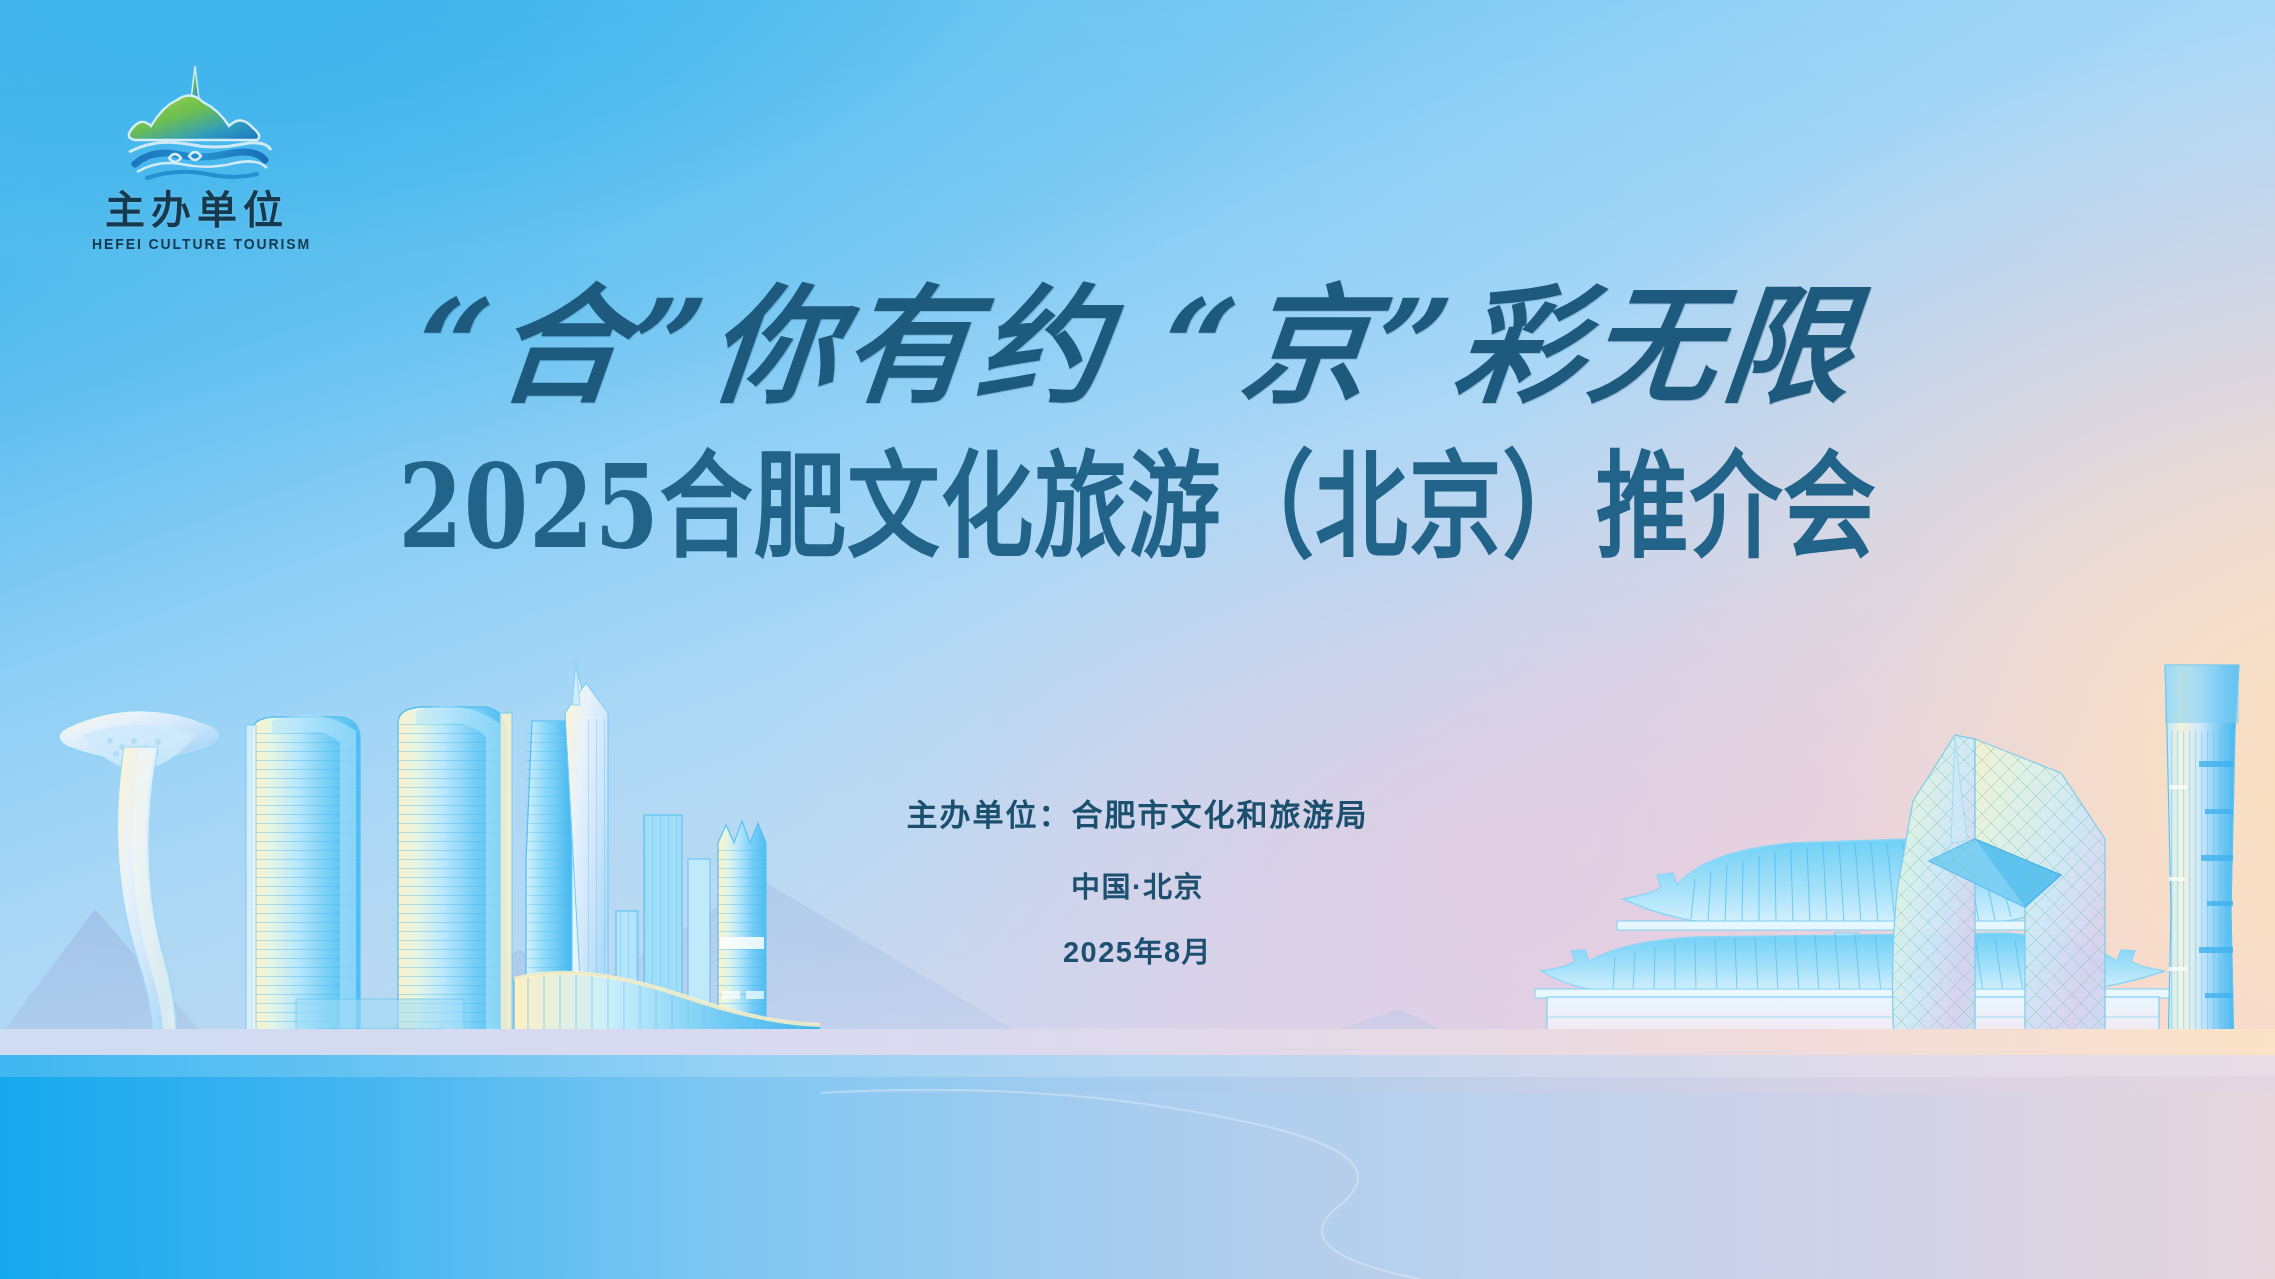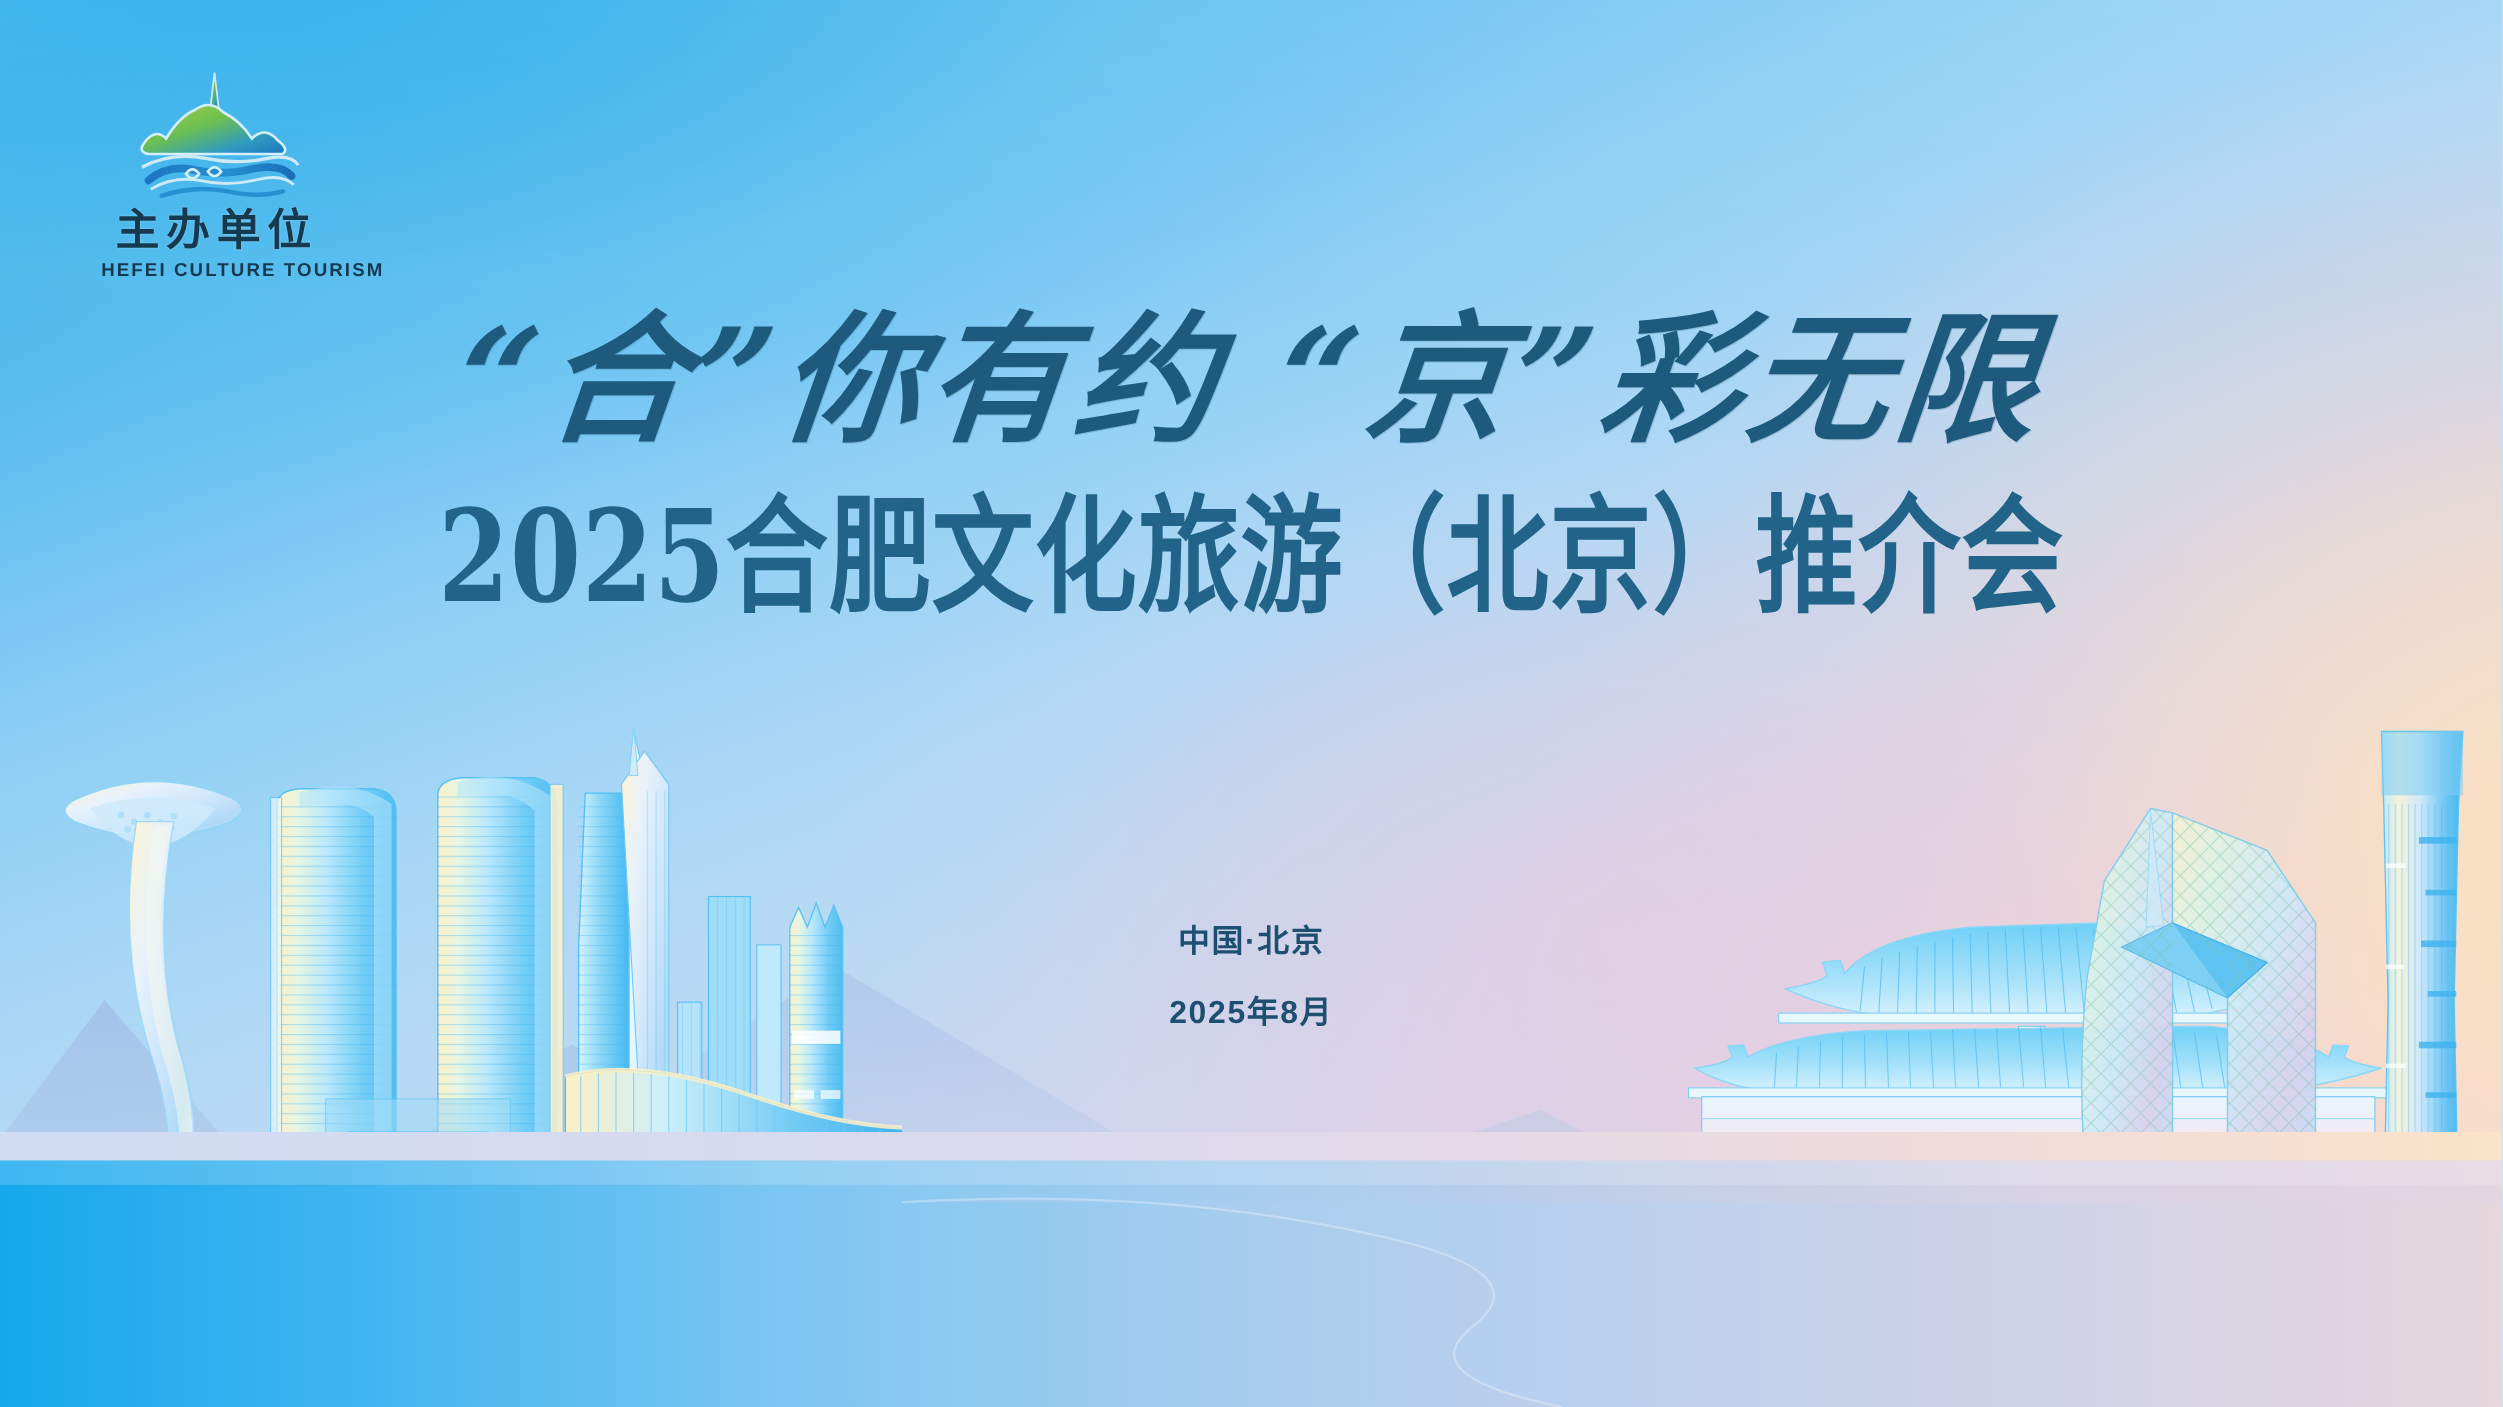--- a/index.html
+++ b/index.html
@@ -54,21 +54,21 @@
   
   #logo { position:absolute; left:92px; top:60px; width:210px; }
   #logo .mark { display:block; width:180px; height:125px; margin:0 auto 4px; }
   #logo .cn {
     font-family:"DejaVu Serif","Liberation Serif",serif;
     font-size:40px; font-weight:700; letter-spacing:6px;
     color:#15394f; text-align:center; line-height:1.05;
     text-shadow:0 0 2px rgba(255,255,255,.35);
   }
   #logo .en {
-    font-size:17px; letter-spacing:1.9px; font-weight:600;
+    font-size:14px; letter-spacing:1.9px; font-weight:600;
     color:#15394f; text-align:right; margin-top:5px; white-space:nowrap;
   }
 
   
   #title-block { position:absolute; left:0; top:272px; width:100%; text-align:center; }
 
   #main-title {
     font-family:"DejaVu Serif","Liberation Serif",serif;
     font-size:128px; font-weight:700;
     color:#1d5a7d; letter-spacing:6px; line-height:1.16;
@@ -470,17 +470,18 @@
     <div class="cn">主办单位</div>
     <div class="en">HEFEI CULTURE TOURISM</div>
   </div>
 
   <div id="title-block">
     <div id="main-title">“合”你有约 “京”彩无限</div>
     <div id="sub-title">2025合肥文化旅游（北京）推介会</div>
   </div>
 
   <div id="info-block">
+    <div class="org">主办单位：合肥市文化和旅游局</div>
     <div class="place">中国·北京</div>
     <div class="date">2025年8月</div>
   </div>
 
 </div>
 
 </body></html>

